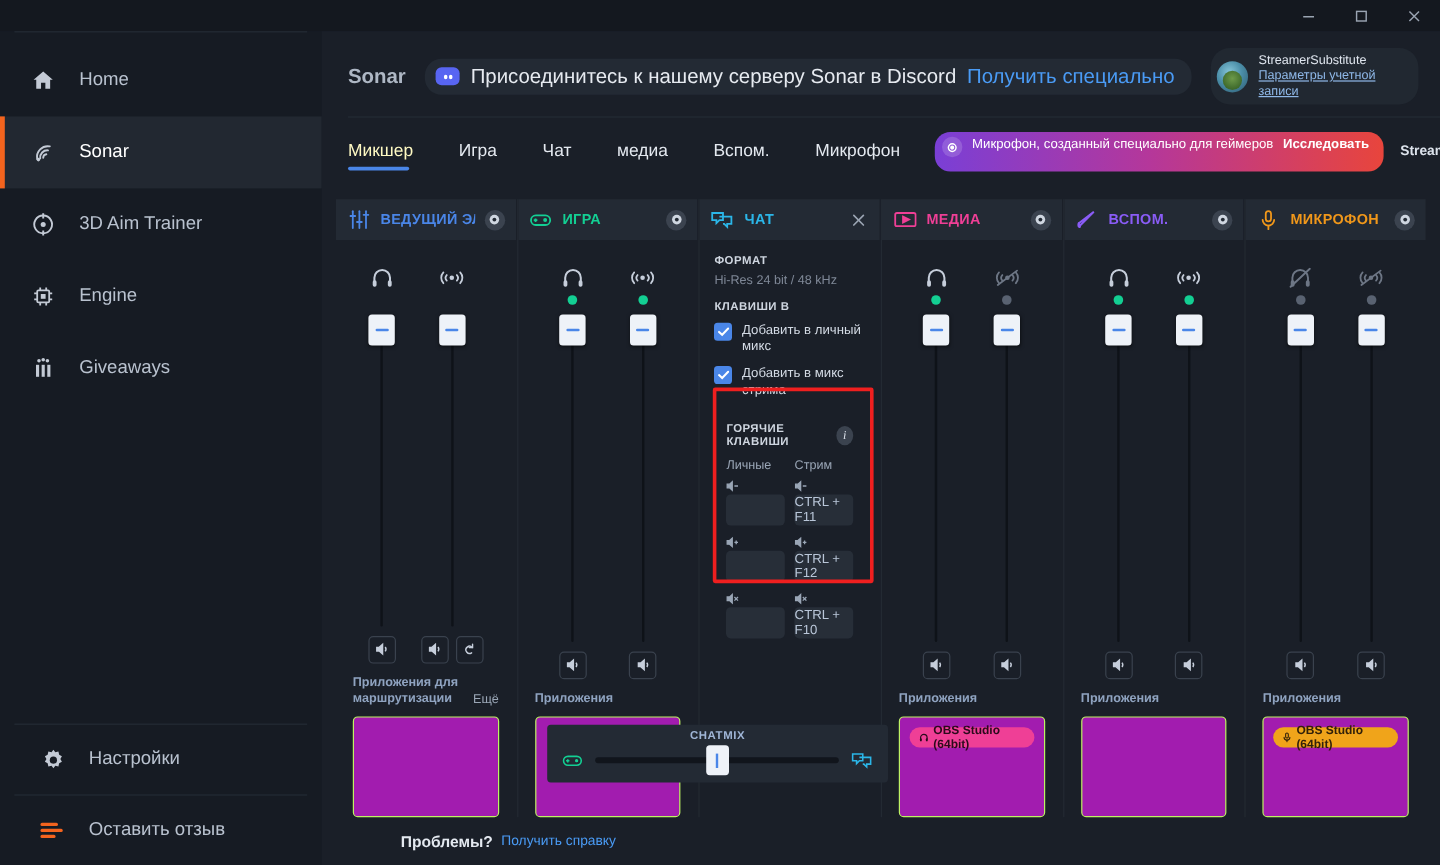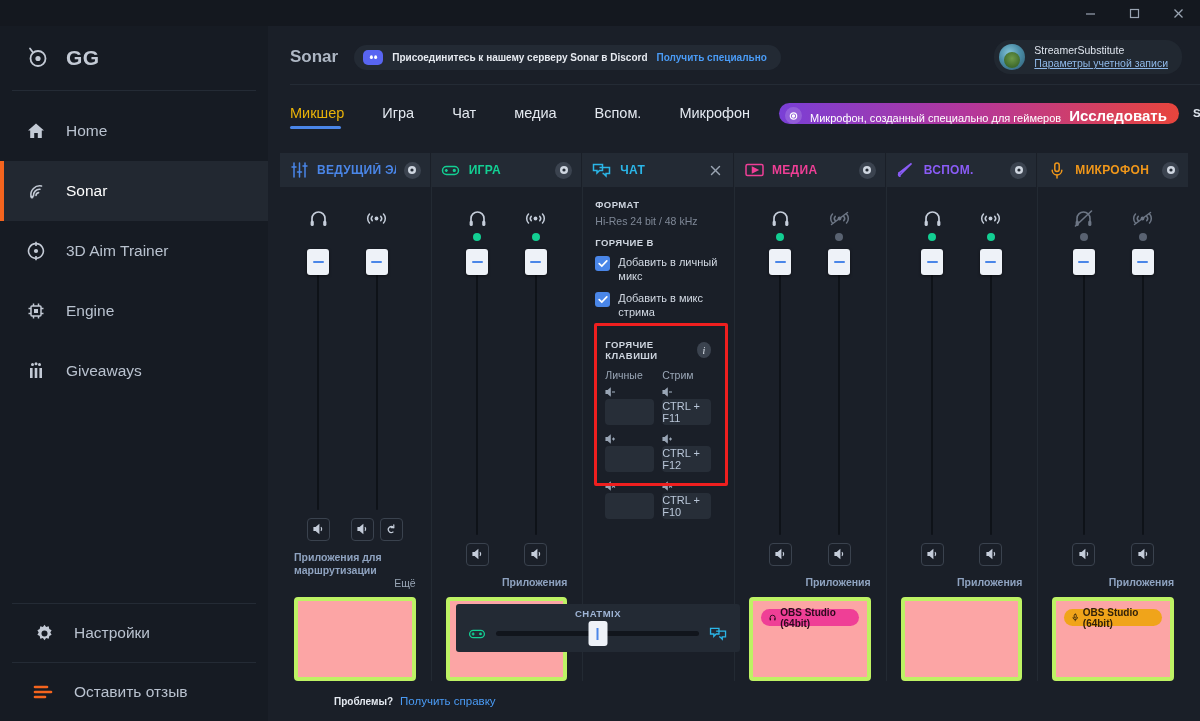--- a/index.html
+++ b/index.html
@@ -53,21 +53,21 @@
   .bottom-nav .nav-item { height: 58px; padding-left: 32px; }
 
   
   .main { flex: 1 1 auto; background: #1a1f28; display: flex; flex-direction: column; min-width:0; }
 
   .topbar { display: flex; align-items: center; padding: 14px 18px 10px 22px; gap: 16px; }
   .page-title { font-size: 17px; color: #aeb7c4; font-weight: bold; }
   .discord-pill {
     display: flex; align-items: center; gap: 9px;
     background: #232a34; border-radius: 14px; padding: 5px 14px 5px 9px;
-    font-size: 10px; font-weight: bold; white-space: nowrap;
+    font-size: 17px; font-weight: normal; white-space: nowrap;
   }
   .discord-ic { width:20px;height:15px; background:#5865f2; border-radius:5px;
     display:flex;align-items:center;justify-content:center; color:#fff; }
   .discord-txt { color: #e6eaf0; }
   .discord-link { color: #4a9bf5; }
   .acct { margin-left: auto; display:flex; align-items:center; gap:9px;
     background:#212831; border-radius:16px; padding:4px 14px 4px 5px; }
   .avatar { width:26px;height:26px;border-radius:50%;
     background: radial-gradient(circle at 40% 35%, #86c5d8 0%, #4b8ea8 45%, #2d5a70 100%);
     position:relative; overflow:hidden; flex:0 0 26px; }
@@ -77,34 +77,34 @@
   .acct-name { font-size:10.5px; color:#dfe5ee; }
   .acct-link { font-size:10.5px; color:#8fb8e8; text-decoration: underline; }
 
   .hdr-div { height:1px; background:#242b35; margin: 0 0 0 22px; }
 
   
   .tabs { display: flex; align-items: center; padding: 0 18px 0 22px; height: 56px; gap: 0; }
   .tab { position:relative; height:56px; display:flex; align-items:center;
     padding: 0 19px; font-size: 14.5px; color: #e4e9f0; white-space:nowrap; }
   .tab:first-child { padding-left: 0; }
-  .tab.active { color: #eab308; font-weight: normal; }
+  .tab.active { color: #fef9c3; font-weight: normal; }
   .tab.active::after {
     content:""; position:absolute; left:0; right:22px; bottom:12px; height:3px;
     background:#4a86e8; border-radius:2px;
   }
   .promo {
-    display:flex; align-items:flex-end; gap:8px; margin-left: 10px;
+    display:flex; align-items:flex-start; gap:8px; margin-left: 10px;
     background: linear-gradient(90deg, #7a3fd6 0%, #b5379a 48%, #e8453c 100%);
-    border-radius: 13px; padding: 4px 12px 0 6px; white-space:nowrap;
+    border-radius: 13px; padding: 4px 12px 12px 6px; white-space:nowrap;
   }
   .promo-ic { width:17px;height:17px;border-radius:50%; background:rgba(255,255,255,.16);
     display:flex;align-items:center;justify-content:center;color:#fff; }
   .promo-txt { font-size:11px; color:#ffffff; }
-  .promo-cta { font-size:15px; color:#ffffff; font-weight:bold; }
+  .promo-cta { font-size:11px; color:#ffffff; font-weight:bold; }
   .smode { margin-left: 14px; font-size: 11.5px; font-weight:bold; color:#dde3ec; white-space:nowrap; }
   .toggle { margin-left:11px; width:36px;height:19px;border-radius:10px;background:#4a86e8; position:relative; }
   .toggle::after{content:"";position:absolute;right:2px;top:2px;width:15px;height:15px;border-radius:50%;background:#fff;}
 
   
   .mixer { flex:1 1 auto; display:flex; padding: 12px 12px 0 12px; gap: 2px; min-height:0; }
   .col { flex: 1 1 0; display:flex; flex-direction:column; min-width:0; position:relative; }
   .col + .col::before { content:""; position:absolute; left:-1px; top:0; bottom:0; width:1px; background:#232a33; }
 
   .col-head { height: 34px; background:#232a34; display:flex; align-items:center; gap:8px;
@@ -135,24 +135,24 @@
   .f-track { position:relative; width:22px; flex:1 1 auto; display:flex; justify-content:center; margin-top:8px; min-height:0;}
   .f-track::before{content:"";position:absolute;top:14px;bottom:0;width:2px;background:#0e1218;border-radius:1px;}
   .f-handle{position:absolute;top:0;width:22px;height:26px;background:#eef2f8;border-radius:3px;
     display:flex;align-items:center;justify-content:center;box-shadow:0 1px 3px rgba(0,0,0,.5);}
   .f-handle::after{content:"";width:11px;height:2px;background:#4a86e8;border-radius:1px;}
   .f-btns{display:flex;gap:6px;margin-top:8px;}
   .f-btn{width:23px;height:23px;border:1px solid #3a424e;border-radius:4px;
     display:flex;align-items:center;justify-content:center;color:#c6cedb;}
 
   .apps-head{display:flex;align-items:flex-end;justify-content:space-between;
-    padding: 10px 14px 4px 14px; flex-direction: column; }
+    padding: 10px 14px 4px 14px; }
   .apps-label{font-size:10.5px;color:#8fa3c0;font-weight:bold;line-height:1.25;}
   .apps-more{font-size:10.5px;color:#9aa6b6;}
-  .apps-box{margin:4px 14px 0 14px;background:#fca5a5;border:4px solid #bef264;border-radius:4px;
+  .apps-box{margin:4px 14px 0 14px;background:#a21caf;border:1px solid #bef264;border-radius:4px;
     flex:0 0 auto;height:84px;padding:8px;display:flex;flex-wrap:wrap;align-content:flex-start;gap:5px;}
   .app-tag{display:inline-flex;align-items:center;gap:4px;border-radius:9px;padding:2px 8px;
     font-size:10px;font-weight:bold;color:#2a1430;height:17px;}
   .app-tag.pink{background:#ef3f96;color:#2b0a1c;}
   .app-tag.orange{background:#f0a41a;color:#32210a;}
 
   
   .chatmix-wrap{position:absolute;left:456px;top:604px;width:284px;height:48px;background:#232a34;
     border-radius:3px;display:flex;flex-direction:column;align-items:center;padding-top:4px;}
   .chatmix-label{font-size:9.5px;font-weight:bold;color:#9fb5d6;letter-spacing:.5px;}
@@ -180,21 +180,21 @@
   .hk-grid{display:grid;grid-template-columns:1fr 1fr;gap:0 8px;margin-top:8px;}
   .hk-colhead{font-size:10.5px;color:#9aa6b6;padding-bottom:4px;}
   .hk-rowlbl{font-size:10px;color:#9aa6b6;display:flex;align-items:center;gap:2px;height:14px;}
   .hk-field{height:26px;background:#272e38;border-radius:4px;display:flex;align-items:center;
     justify-content:center;font-size:11px;color:#b9c6d8;margin-bottom:7px;}
   .hk-field.empty{color:transparent;}
   .redbox{position:absolute;left:594px;top:323px;width:134px;height:163px;
     border:3px solid #ef1f1f;border-radius:2px;pointer-events:none;z-index:30;}
 
   .footer{height:40px;display:flex;align-items:center;padding-left:22px;gap:7px;flex:0 0 40px;}
-  .f-q{font-size:10px;font-weight:bold;color:#e4e9f0;padding-left:44px;}
+  .f-q{font-size:13px;font-weight:bold;color:#e4e9f0;padding-left:44px;}
   .f-link{font-size:11.5px;color:#4a9bf5;}
 </style>
 </head>
 <body>
 
 <div id="app">
 
   <div class="titlebar">
     <div class="winbtn">
       <svg width="11" height="11" viewBox="0 0 11 11">
@@ -210,30 +210,20 @@
       <svg width="11" height="11" viewBox="0 0 11 11">
           <line x1="1.5" y1="1.5" x2="9.5" y2="9.5" stroke="currentColor" stroke-width="1.2"></line>
           <line x1="9.5" y1="1.5" x2="1.5" y2="9.5" stroke="currentColor" stroke-width="1.2"></line>
         </svg>
     </div>
   </div>
 
   <div class="body-row">
 
     <div class="sidebar">
-      <div class="brand">
-        <span class="brand-logo">
-          <svg width="28" height="28" viewBox="0 0 28 28" fill="none" stroke="currentColor" stroke-width="1.8">
-            <circle cx="14" cy="14.5" r="7.5"></circle>
-              <circle cx="14" cy="14.5" r="2.6" fill="currentColor" stroke="none"></circle>
-            <path d="M9 8.5 L6 4.5" stroke-linecap="round"></path>
-          </svg>
-        </span>
-        <span class="brand-text">GG</span>
-      </div>
       <div class="side-div"></div>
 
       <div class="nav">
         <div class="nav-item">
           <span class="ic">
             <svg width="20" height="20" viewBox="0 0 20 20" fill="currentColor">
                 <path d="M10 2.5 L18 9.5 h-2.2 v7.5 h-4 v-5 h-3.6 v5 h-4 V9.5 H2 Z"></path>
               </svg>
           </span>
           <span>Home</span>
@@ -546,21 +536,21 @@
               <svg width="11" height="11" viewBox="0 0 11 11" stroke="currentColor" stroke-width="1.4" stroke-linecap="round">
                   <line x1="1.5" y1="1.5" x2="9.5" y2="9.5"></line>
                   <line x1="9.5" y1="1.5" x2="1.5" y2="9.5"></line>
                 </svg>
             </span>
           </div>
 
           <div class="chat-panel">
             <div class="cp-sec">ФОРМАТ</div>
             <div class="cp-val">Hi-Res 24 bit / 48 kHz</div>
-            <div class="cp-sec">ГОРЯЧИЕ В</div>
+            <div class="cp-sec">КЛАВИШИ В</div>
 
             <div class="cp-check">
               <span class="cbox">
                 <svg width="10" height="9" viewBox="0 0 10 9" fill="none" stroke="currentColor" stroke-width="1.7" stroke-linecap="round">
                     <path d="M1.2 4.6 L3.8 7 L8.8 1.8"></path>
                   </svg>
               </span>
               <span class="cp-ctext">Добавить в личный микс</span>
             </div>
             <div class="cp-check">

